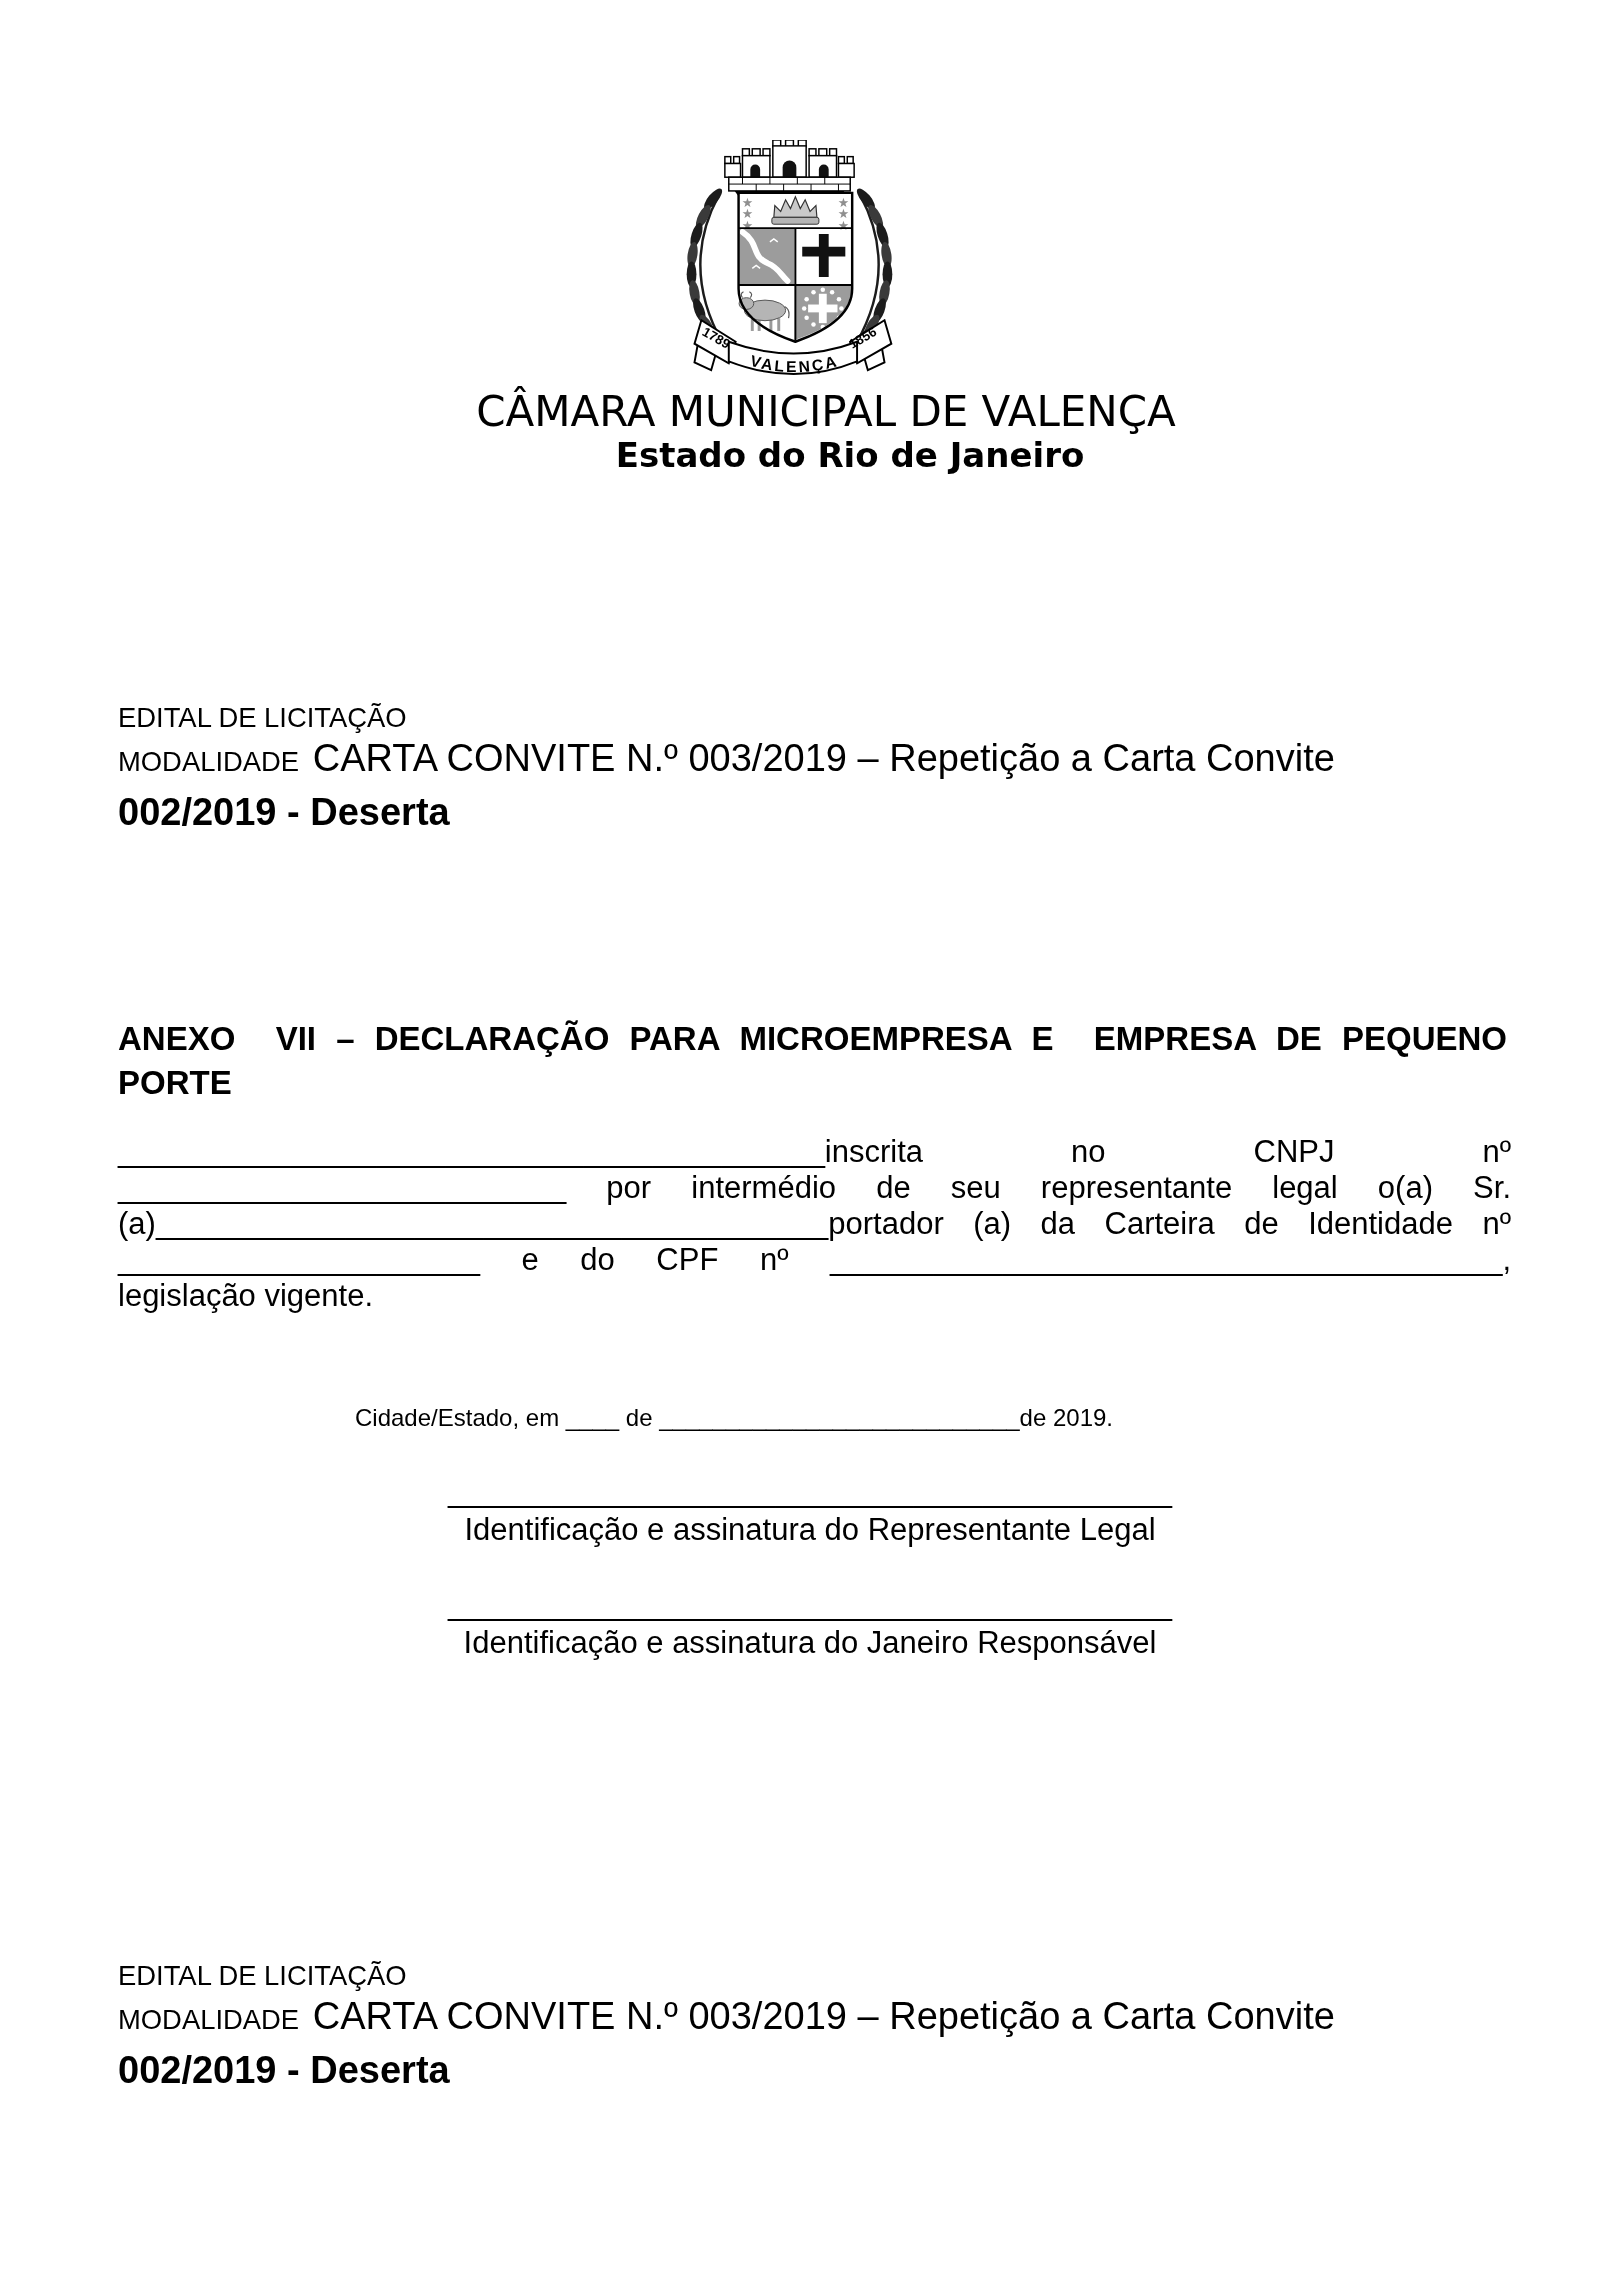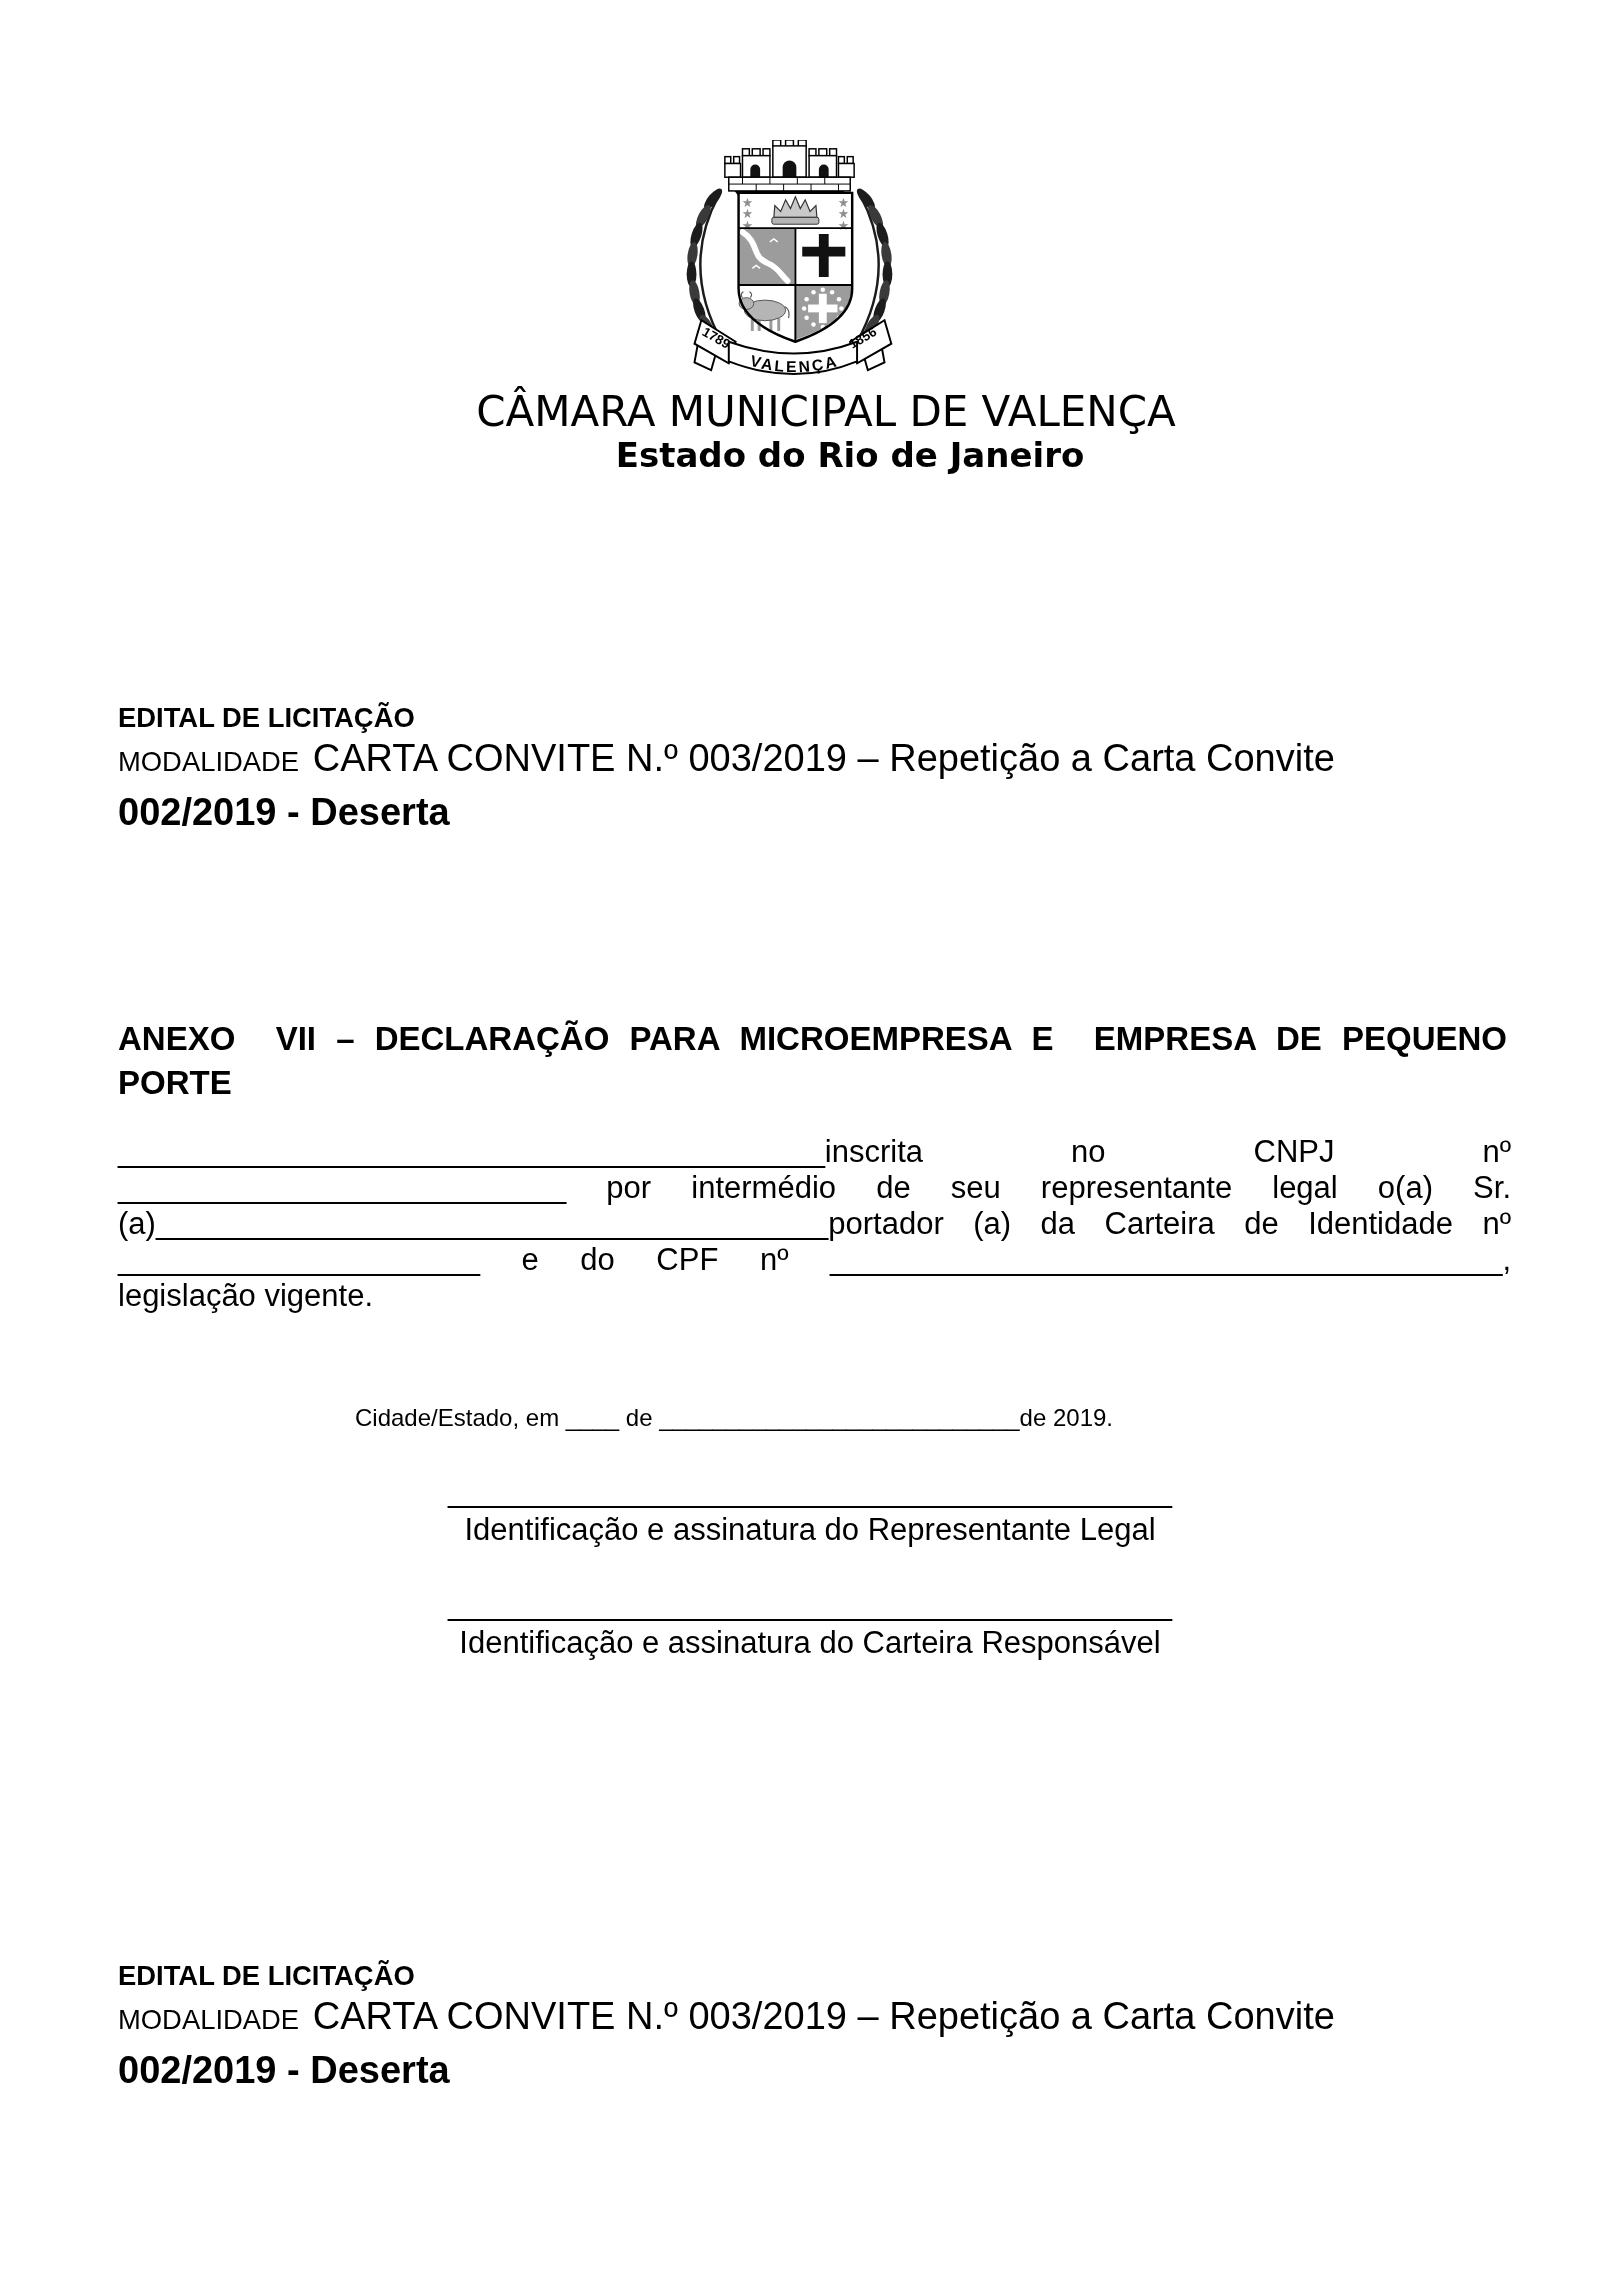--- a/index.html
+++ b/index.html
@@ -21,21 +21,21 @@
   }
   .hdr-subtitle{
     left:0;top:435px;width:1620px;text-align:center;
     font-family:"DejaVu Sans",sans-serif;font-weight:bold;
     font-size:34px;line-height:41px;margin-left:40px;
   }
   
   .edital{left:118px;width:1393px;}
   .edital-top{top:700px;}
   .edital-bottom{top:1958px;}
-  .edital .l1{font-weight:bold;font-size:27.4px;line-height:35px;}
+  .edital .l1{font-weight:normal;font-size:27.4px;line-height:35px;}
   .edital .l2{line-height:47px;font-weight:normal;}
   .edital .l2 .small{font-size:27.4px;}
   .edital .l2 .big{font-size:38px;margin-left:13.7px;}
   .edital .l3{font-weight:bold;font-size:38px;line-height:47px;}
   
   .anexo{
     left:118px;top:1017px;width:1389px;
     font-weight:bold;font-size:33px;line-height:44px;
   }
   .just{text-align:justify;text-align-last:justify;}
@@ -205,21 +205,21 @@
     <div class="just">_____________________ e do CPF nº _______________________________________,</div>
     <div>legislação vigente.</div>
   </div>
 
   <div class="abs date-line">Cidade/Estado, em ____ de ___________________________de 2019.</div>
 
   <div class="abs sig-rule rule-1">__________________________________________</div>
   <div class="abs sig-label label-1">Identificação e assinatura do Representante Legal</div>
 
   <div class="abs sig-rule rule-2">__________________________________________</div>
-  <div class="abs sig-label label-2">Identificação e assinatura do Carteira Responsável</div>
+  <div class="abs sig-label label-2">Identificação e assinatura do Janeiro Responsável</div>
 
   <div class="abs edital edital-bottom">
     <div class="l1">EDITAL DE LICITAÇÃO</div>
     <div class="l2">
       <span class="small">MODALIDADE</span><span class="big">CARTA CONVITE N.º 003/2019 – Repetição a Carta Convite</span>
     </div>
     <div class="l3">002/2019 - Deserta</div>
   </div>
 
 </div>

